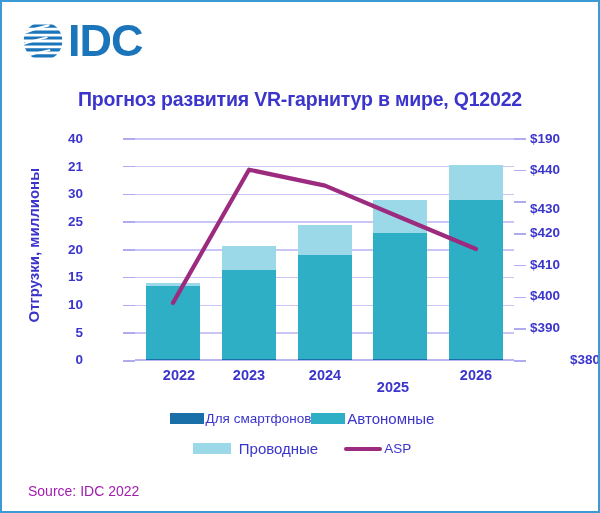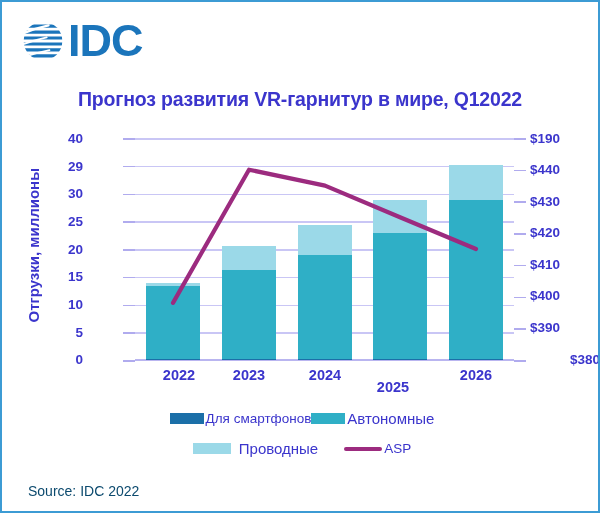--- a/index.html
+++ b/index.html
@@ -201,21 +201,21 @@
     border-radius: 2px;
   }
   .gap-lg { width: 26px; display: inline-block; }
 
   
   #source {
     position: absolute;
     left: 26px;
     top: 481px;
     font-size: 14px;
-    color: #0c4a6e;
+    color: #a21caf;
     font-family: "Liberation Sans", sans-serif;
   }
 </style>
 </head>
 <body>
 
 <div id="page">
 
   <div id="logo">
     <svg class="mark" viewBox="0 0 100 100">
@@ -241,42 +241,42 @@
 
   <div id="chart-title">Прогноз развития VR-гарнитур в мире, Q12022</div>
 
   <div id="plot-shell">
 
     <div id="y-axis-title">
       <span>Отгрузки, миллионы</span>
     </div>
 
     <div class="tick-left" style="top:10px;">40</div>
-    <div class="tick-left" style="top:38px;">29</div>
+    <div class="tick-left" style="top:38px;">21</div>
     <div class="tick-left" style="top:65px;">30</div>
     <div class="tick-left" style="top:93px;">25</div>
     <div class="tick-left" style="top:121px;">20</div>
     <div class="tick-left" style="top:148px;">15</div>
     <div class="tick-left" style="top:176px;">10</div>
     <div class="tick-left" style="top:204px;">5</div>
     <div class="tick-left" style="top:231px;">0</div>
 
     <div class="tick-mark l" style="top:16px;"></div>
     <div class="tick-mark l" style="top:43.8px;"></div>
     <div class="tick-mark l" style="top:71.5px;"></div>
     <div class="tick-mark l" style="top:99.3px;"></div>
     <div class="tick-mark l" style="top:127px;"></div>
     <div class="tick-mark l" style="top:154.8px;"></div>
     <div class="tick-mark l" style="top:182.5px;"></div>
     <div class="tick-mark l" style="top:210.3px;"></div>
     <div class="tick-mark l" style="top:238px;"></div>
 
     <div class="tick-right" style="top:10px;">$190</div>
     <div class="tick-right" style="top:41px;">$440</div>
-    <div class="tick-right" style="top:73px;">$430</div>
+    <div class="tick-right" style="top:80px;">$430</div>
     <div class="tick-right" style="top:104px;">$420</div>
     <div class="tick-right" style="top:136px;">$410</div>
     <div class="tick-right" style="top:167px;">$400</div>
     <div class="tick-right" style="top:199px;">$390</div>
     <div class="tick-right" style="top:231px;margin-left:40px;">$380</div>
 
     <div class="tick-mark r" style="top:16px;"></div>
     <div class="tick-mark r" style="top:47.7px;"></div>
     <div class="tick-mark r" style="top:79.4px;"></div>
     <div class="tick-mark r" style="top:111.1px;"></div>

